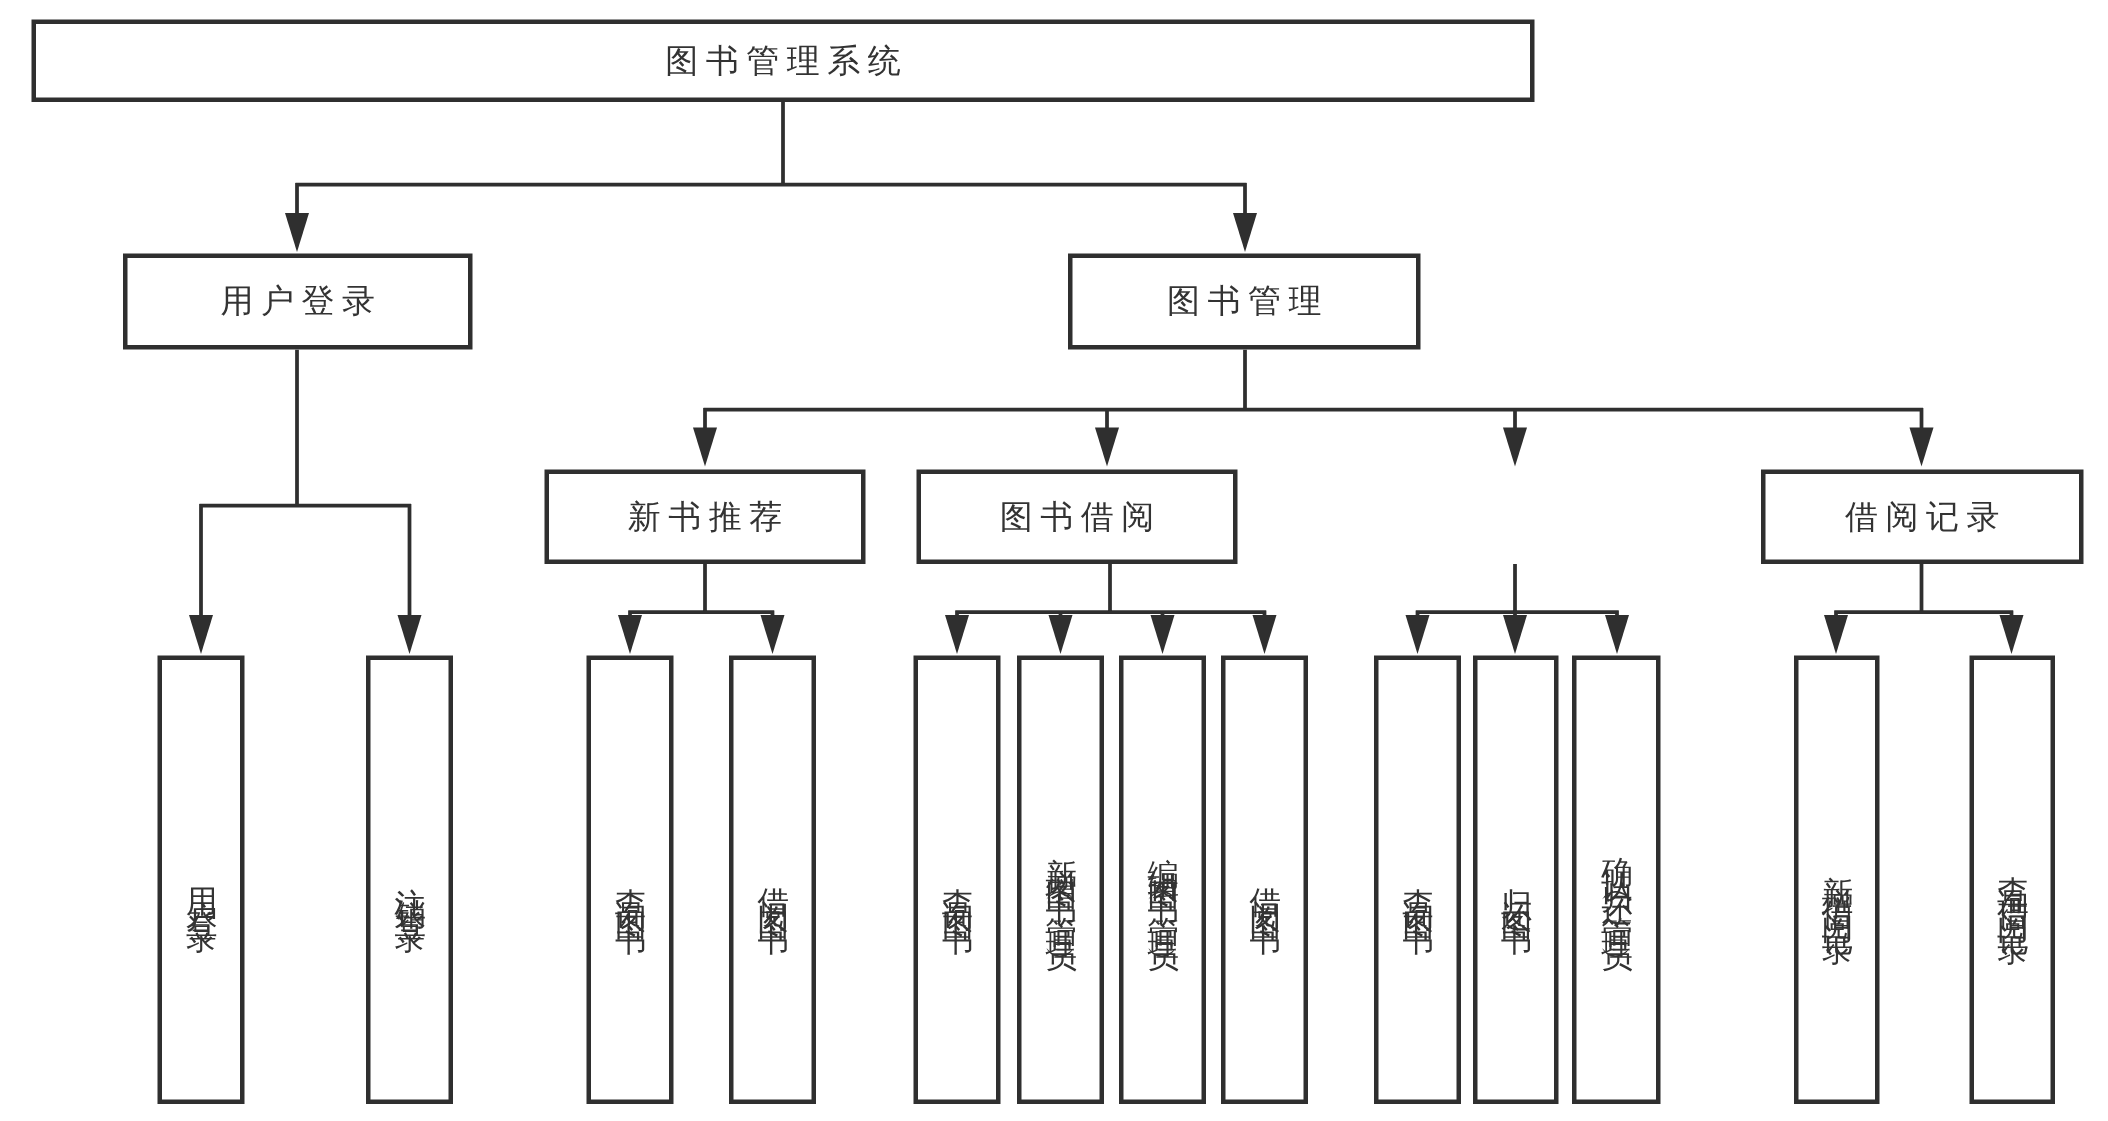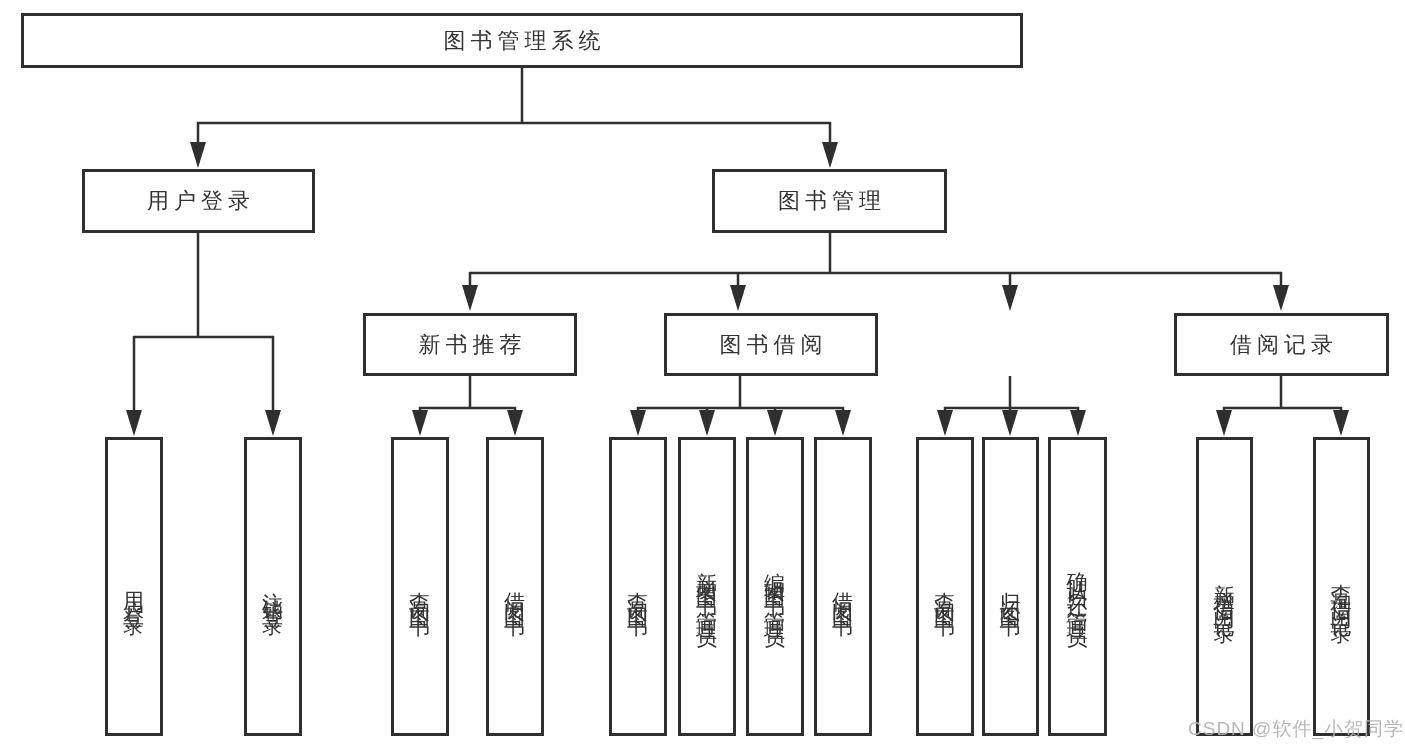--- a/index.html
+++ b/index.html
@@ -118,21 +118,21 @@
   <div class="node hbox" style="left:82px; top:169px; width:233px; height:64px;">
     <span class="label">用户登录</span>
   </div>
   <div class="node hbox" style="left:712px; top:169px; width:235px; height:64px;">
     <span class="label">图书管理</span>
   </div>
 
   <div class="node hbox" style="left:363px; top:313px; width:214px; height:63px;">
     <span class="label">新书推荐</span>
   </div>
-  <div class="node hbox" style="left:664px; top:313px; width:214px; height:63px;text-align:right;">
+  <div class="node hbox" style="left:611px; top:313px; width:214px; height:63px;text-align:right;">
     <span class="label">图书借阅</span>
   </div>
   <div class="node hbox" style="left:1174px; top:313px; width:215px; height:63px;">
     <span class="label">借阅记录</span>
   </div>
 
   <div class="node vbox" style="left:105px; top:437px; width:58px; height:299px;">
     <span class="label">用户登录</span>
   </div>
   <div class="node vbox" style="left:244px; top:437px; width:58px; height:299px;">
@@ -169,15 +169,14 @@
     <span class="label">确认归还（管理员）</span>
   </div>
 
   <div class="node vbox" style="left:1196px; top:437px; width:57px; height:299px;">
     <span class="label">新增借阅记录</span>
   </div>
   <div class="node vbox" style="left:1313px; top:437px; width:57px; height:299px;">
     <span class="label">查询借阅记录</span>
   </div>
 
-  <div class="watermark">CSDN @软件_小贺同学</div>
 
 </div>
 
 </body></html>

